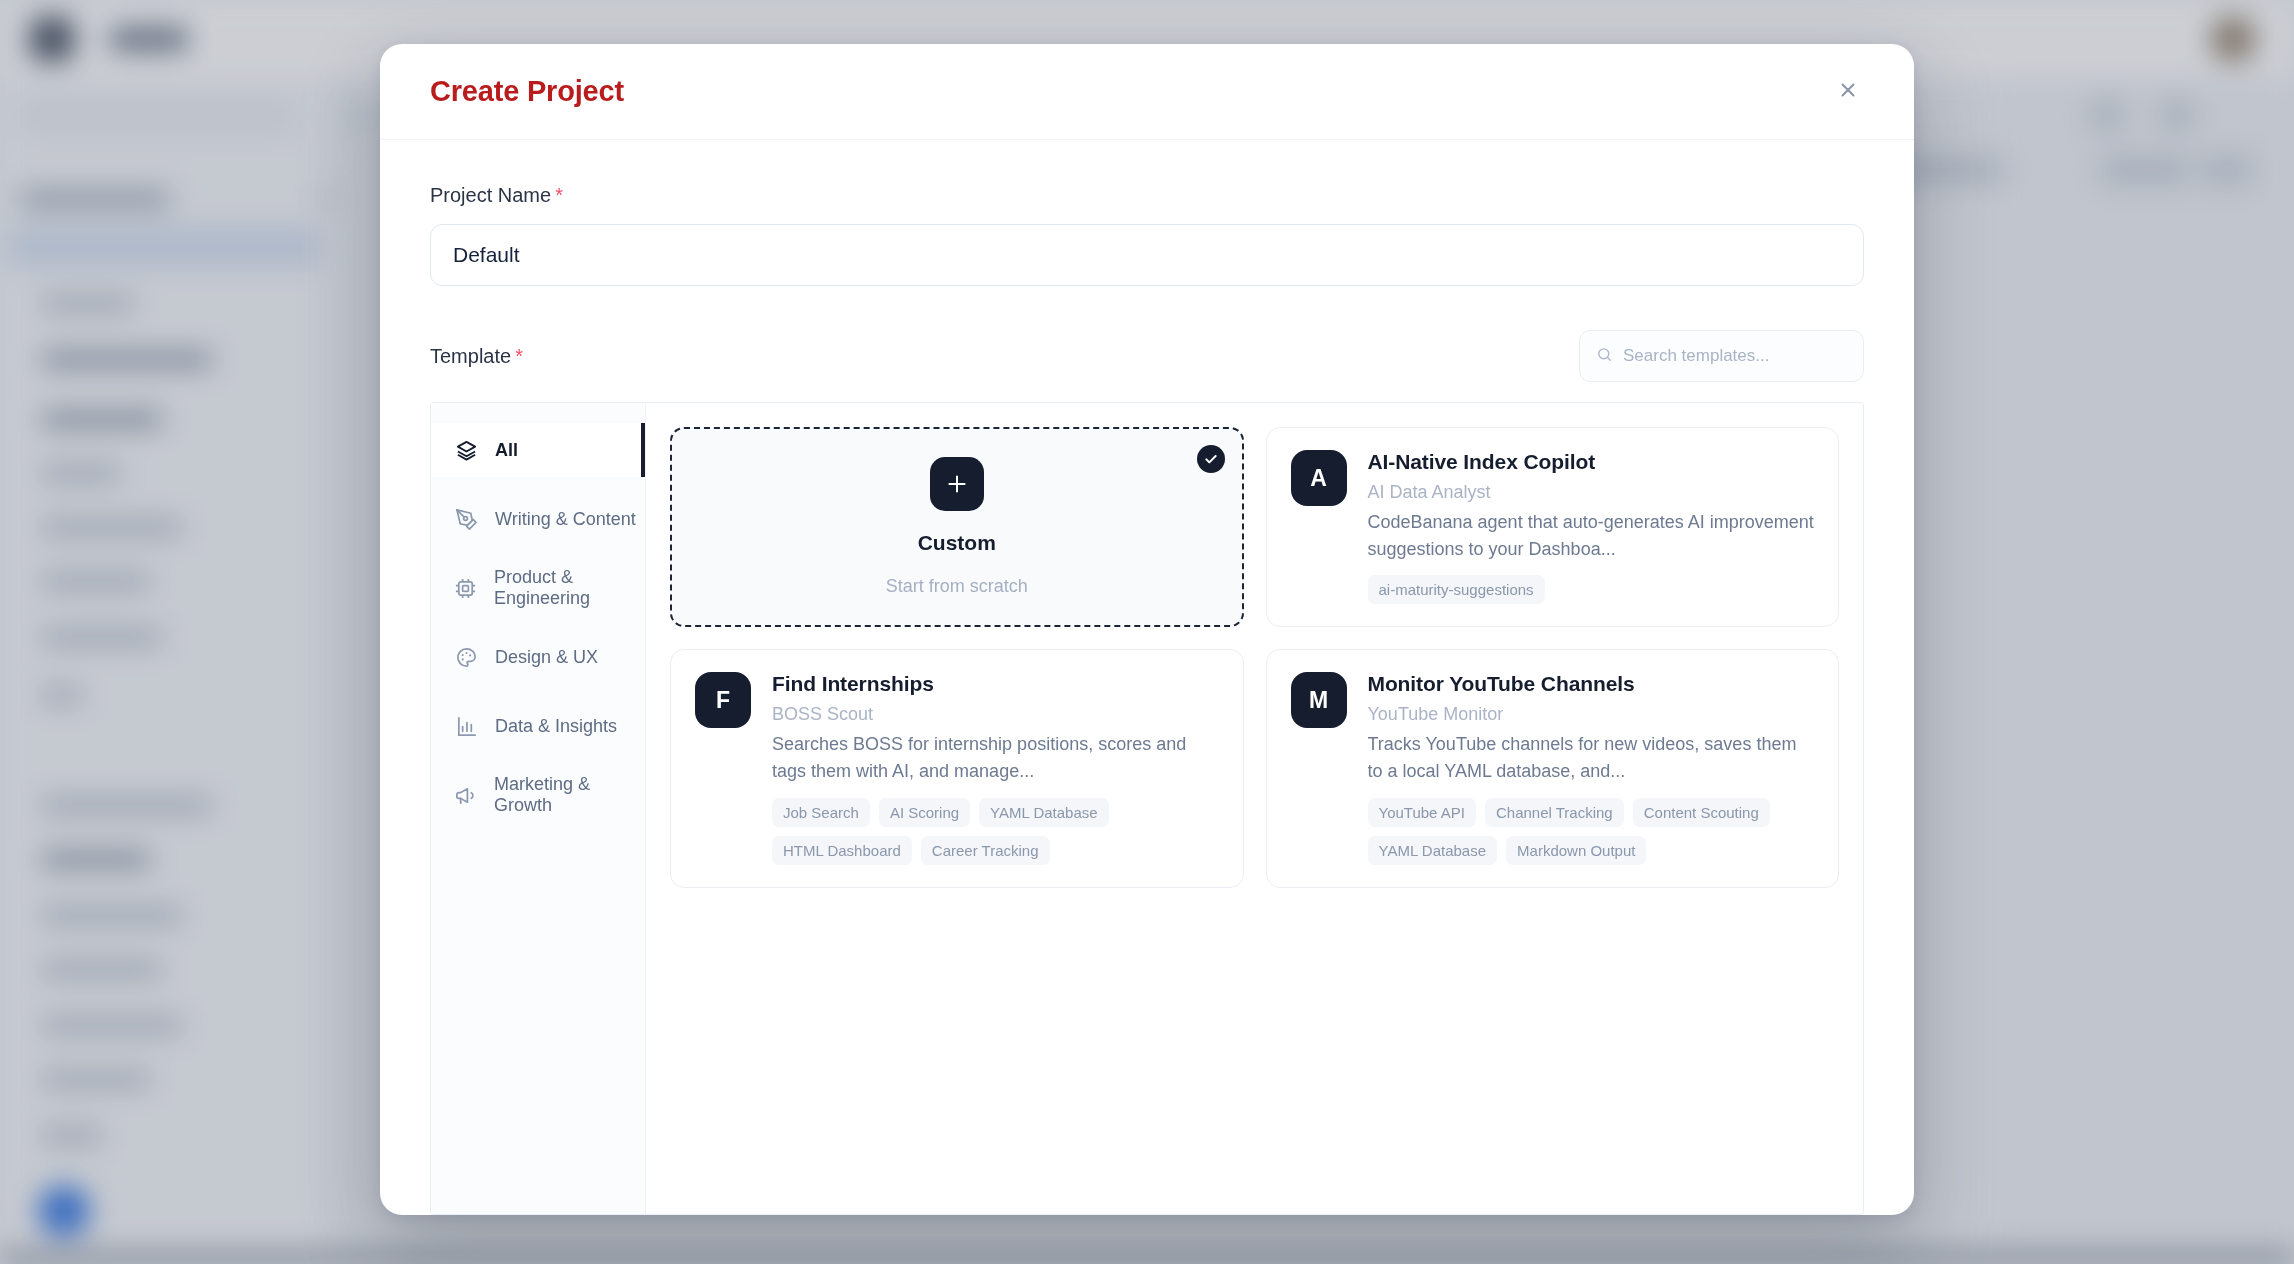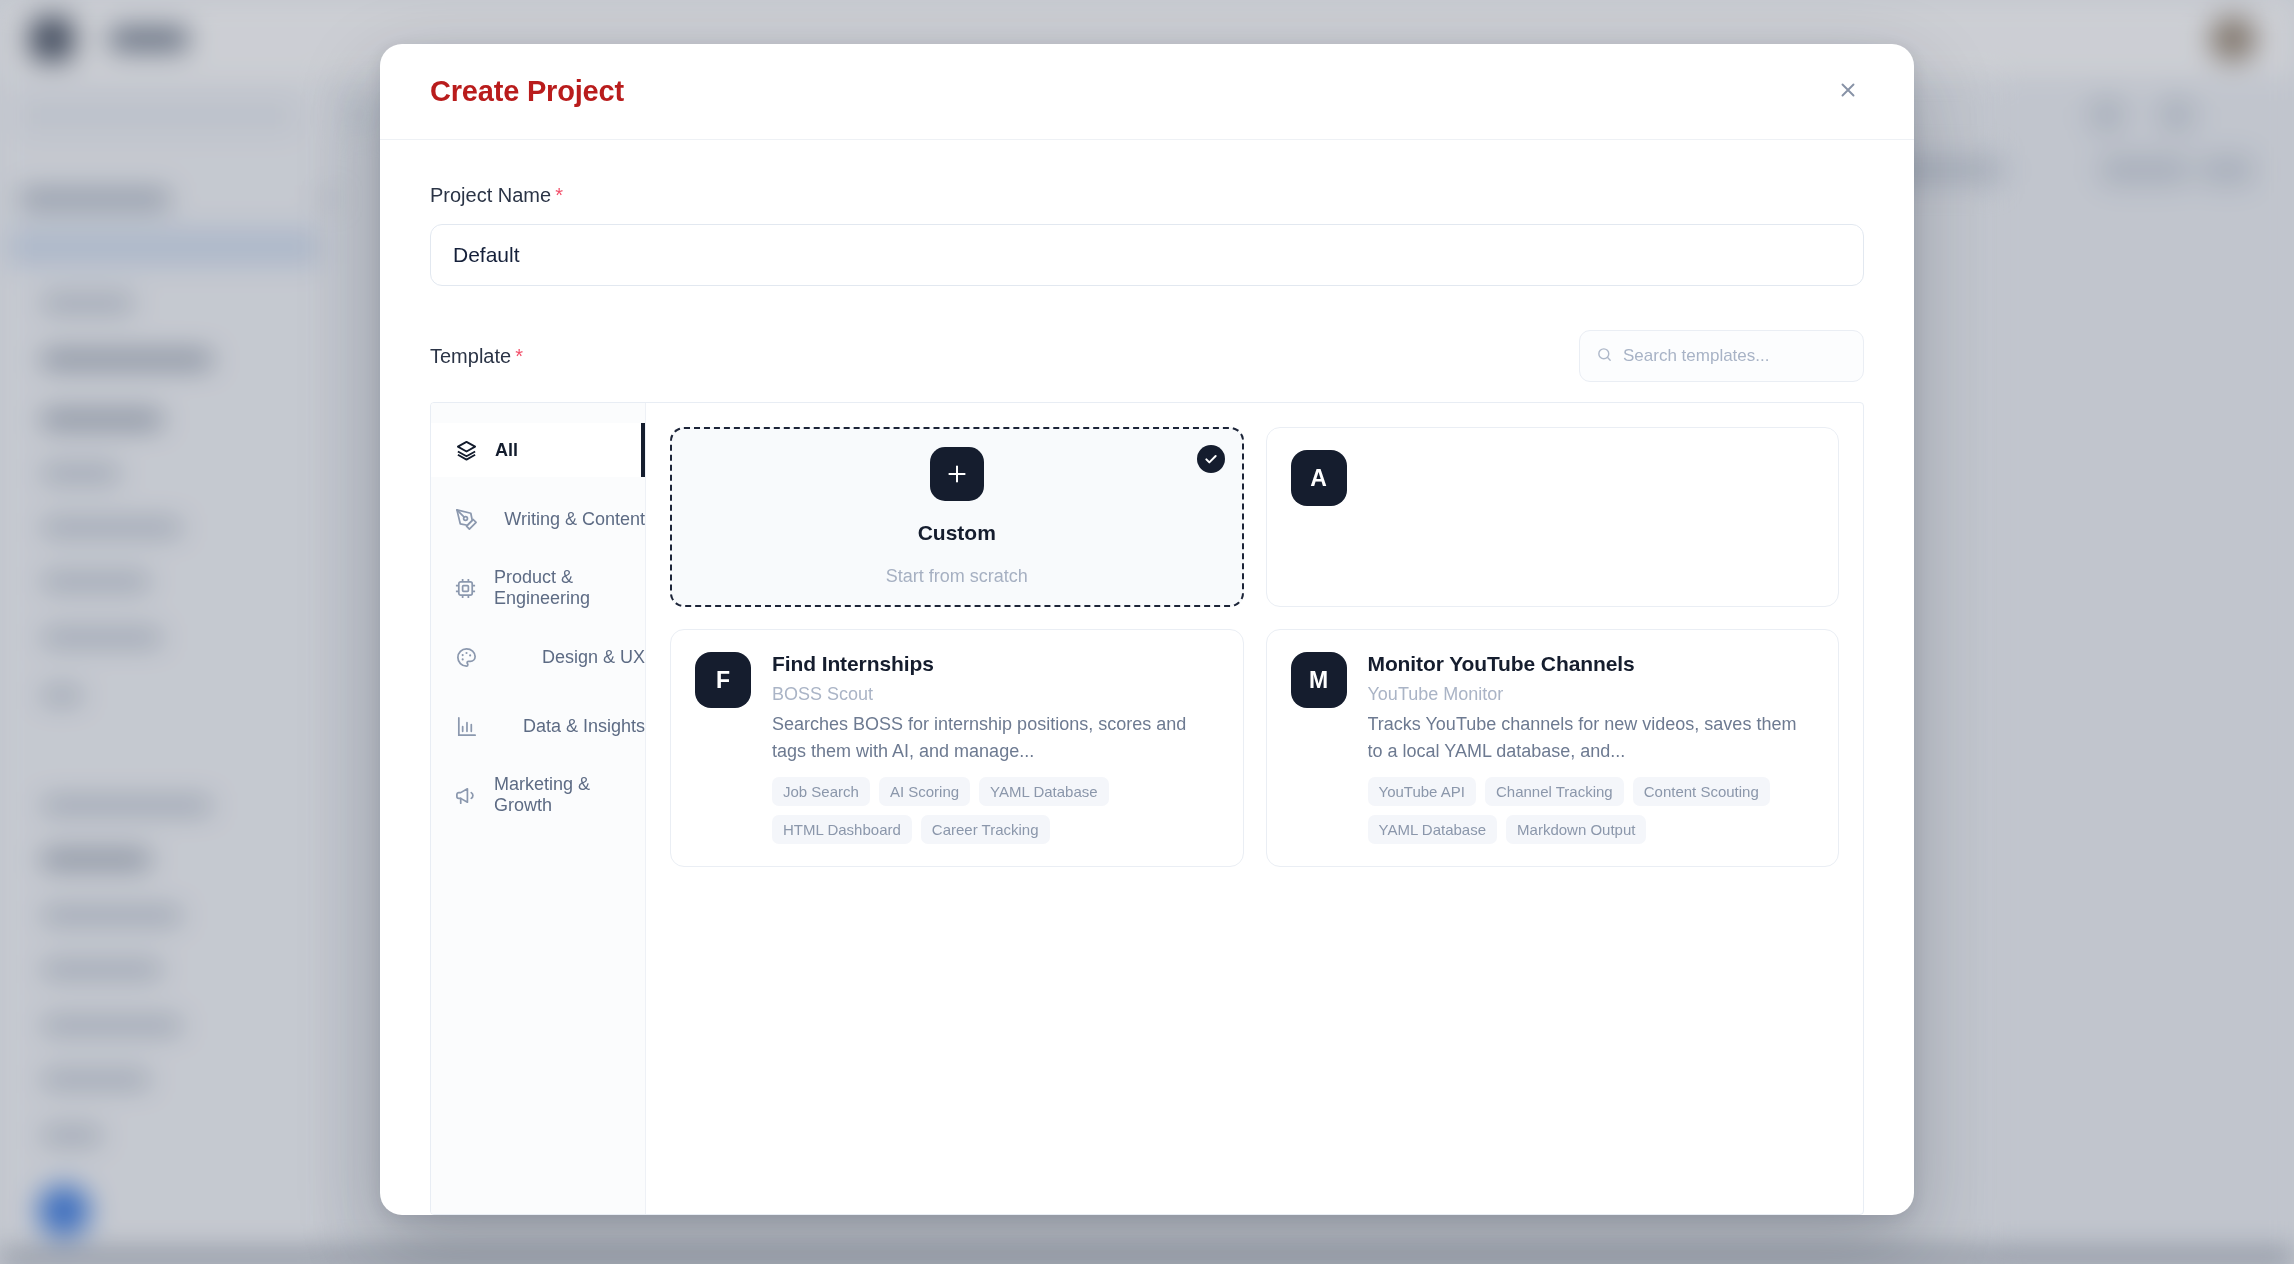--- a/index.html
+++ b/index.html
@@ -125,21 +125,21 @@
   
   .cats {
     width:215px; flex:0 0 215px; background:#fbfcfd;
     border-right:1px solid #eef1f6; padding-top:0;
   }
   .cat {
     display:flex; align-items:center; gap:17px; height:54px; padding:0 0 0 23px;
     cursor:pointer; font-size:18px; color:#5d6b84; position:relative;
   }
   .cat:first-child { margin-top:20px; }
-  .cat + .cat { margin-top:15px;justify-content:space-between; }
+  .cat + .cat { margin-top:15px; }
   .cat .cicon { width:24px; height:24px; display:flex; align-items:center; justify-content:center; color:#8b98ae; }
   .cat.active { background:#ffffff; color:#131c2d; font-weight:700; }
   .cat.active .cicon { color:#131c2d; }
   .cat.active::after {
     content:""; position:absolute; right:0; top:0; bottom:0; width:4px; background:#151d2e;
   }
 
   
   .cards {
     flex:1 1 auto; padding:24px 24px 0 24px; display:grid;
@@ -371,20 +371,28 @@
                 <path d="M12 5v14M5 12h14"></path>
               </svg>
           </div>
           <div class="custom-name">Custom</div>
           <div class="custom-sub">Start from scratch</div>
         </div>
 
         <div class="card">
           <div class="card-top">
             <div class="avatar-tile">A</div>
+            <div class="card-text">
+              <div class="card-title">AI-Native Index Copilot</div>
+              <div class="card-agent">AI Data Analyst</div>
+              <div class="card-desc">CodeBanana agent that auto-generates AI improvement suggestions to your Dashboa...</div>
+              <div class="tags">
+                <span class="tag">ai-maturity-suggestions</span>
+              </div>
+            </div>
           </div>
         </div>
 
         <div class="card">
           <div class="card-top">
             <div class="avatar-tile">F</div>
             <div class="card-text">
               <div class="card-title">Find Internships</div>
               <div class="card-agent">BOSS Scout</div>
               <div class="card-desc">Searches BOSS for internship positions, scores and tags them with AI, and manage...</div>

